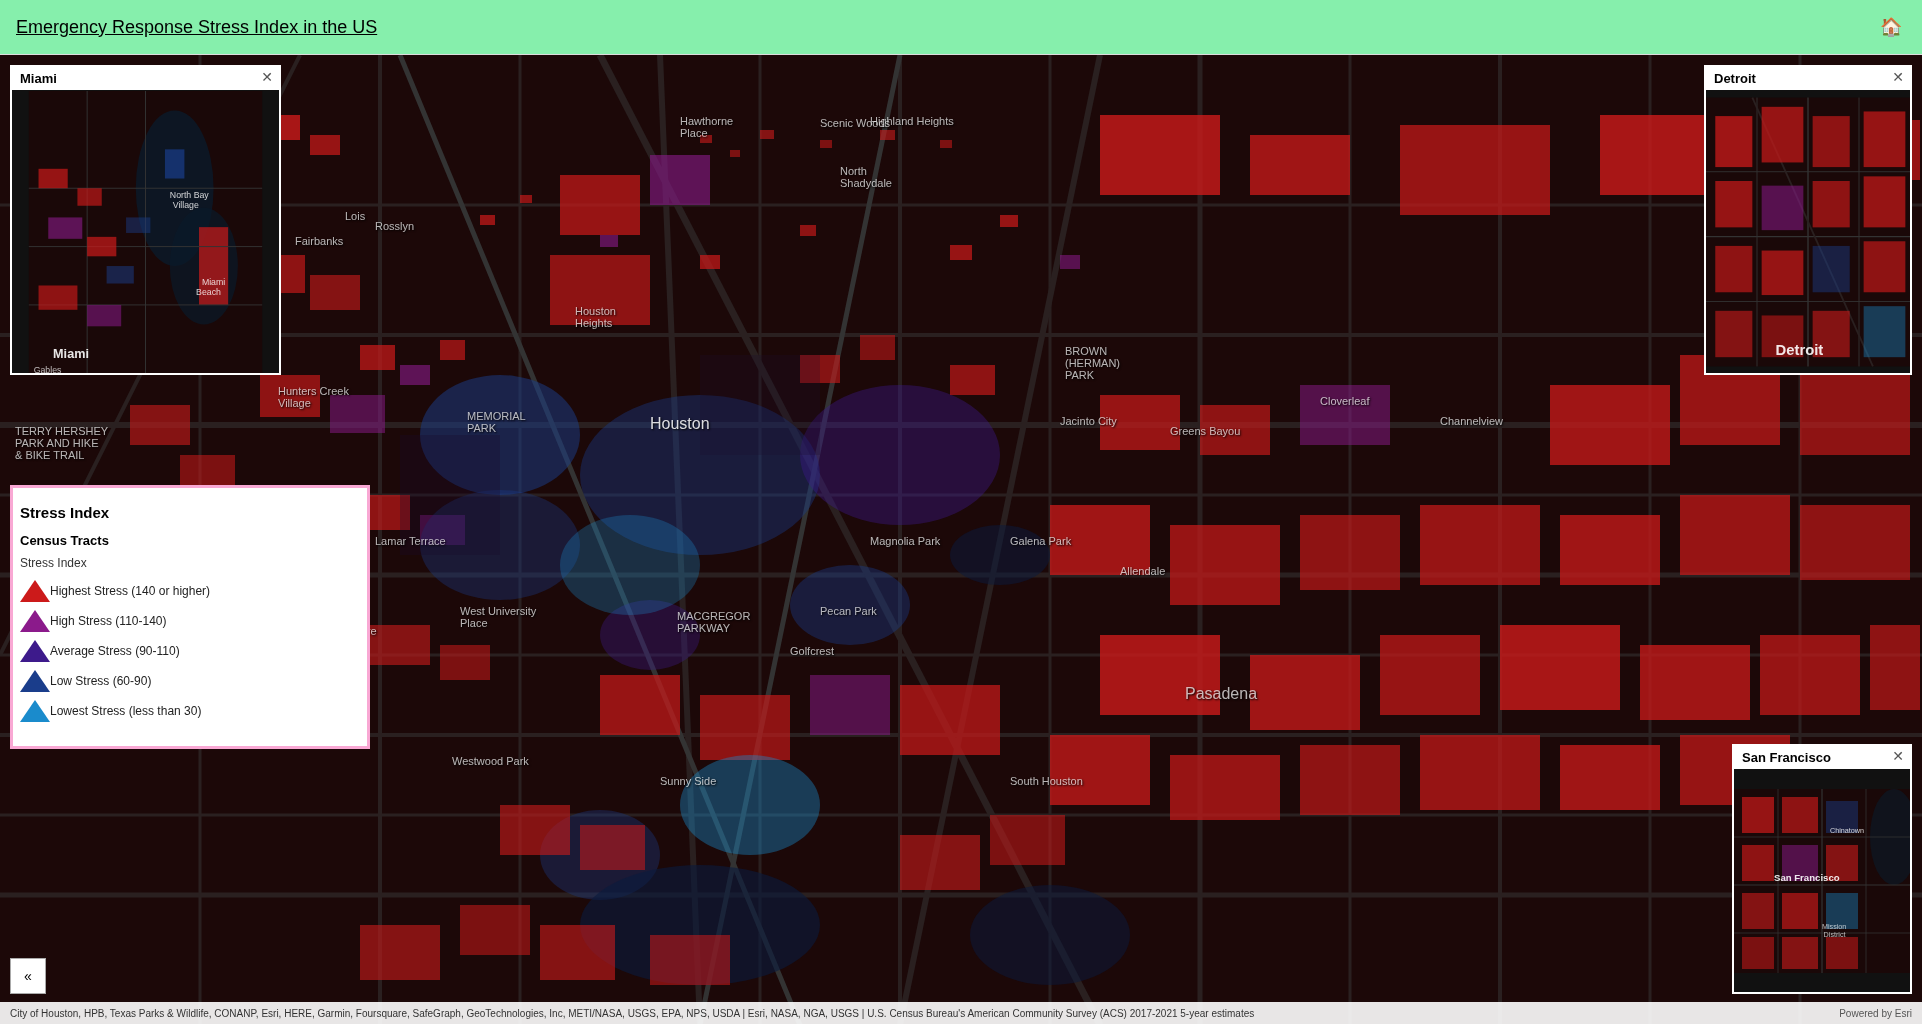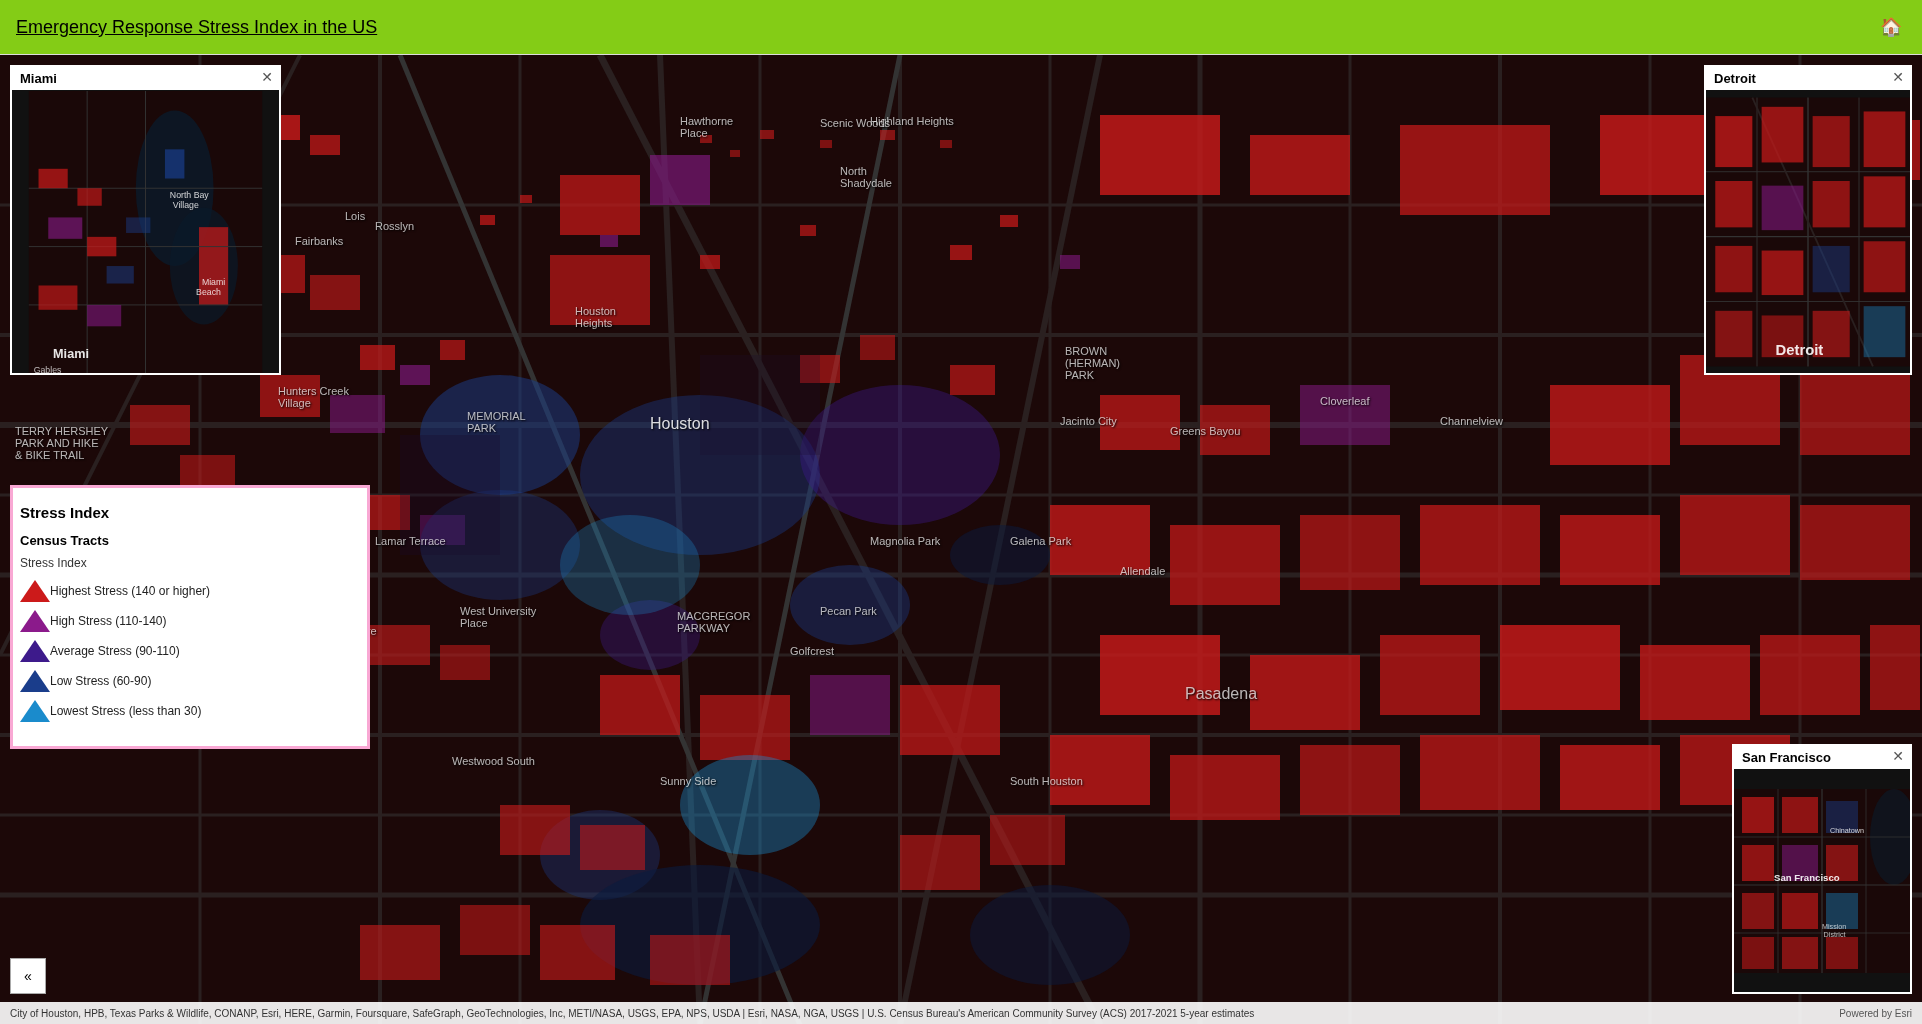--- a/index.html
+++ b/index.html
@@ -3,21 +3,21 @@
   <meta charset="utf-8">
   <style>
     * { margin: 0; padding: 0; box-sizing: border-box; }
     body { width: 1922px; height: 1024px; overflow: hidden; font-family: Arial, sans-serif; background: #1a0a0a; }
 
     
     #header {
       position: absolute;
       top: 0; left: 0; right: 0;
       height: 55px;
-      background: #84cc16;
+      background: #86efac;
       display: flex;
       align-items: center;
       padding: 0 16px;
       border-bottom: 1px solid #ddd;
       z-index: 100;
     }
     #header-title {
       font-size: 18px;
       font-weight: normal;
       text-decoration: underline;
@@ -376,21 +376,21 @@
   <div class="map-label" style="top:360px; left:1060px">Jacinto City</div>
   <div class="map-label" style="top:370px; left:1170px">Greens Bayou</div>
   <div class="map-label" style="top:340px; left:1320px">Cloverleaf</div>
   <div class="map-label" style="top:360px; left:1440px">Channelview</div>
   <div class="map-label" style="top:480px; left:870px">Magnolia Park</div>
   <div class="map-label" style="top:480px; left:1010px">Galena Park</div>
   <div class="map-label" style="top:510px; left:1120px">Allendale</div>
   <div class="map-label" style="top:550px; left:820px">Pecan Park</div>
   <div class="map-label map-label-medium" style="top:630px; left:1185px">Pasadena</div>
   <div class="map-label" style="top:590px; left:790px">Golfcrest</div>
-  <div class="map-label" style="top:700px; left:452px">Westwood South</div>
+  <div class="map-label" style="top:700px; left:452px">Westwood Park</div>
   <div class="map-label" style="top:720px; left:660px">Sunny Side</div>
   <div class="map-label" style="top:720px; left:1010px">South Houston</div>
 
   <div id="miami-inset" class="inset-map">
     <div class="inset-map-title">Miami</div>
     <span class="inset-map-close">✕</span>
     <div class="inset-map-body">
       <svg width="100%" height="100%" viewBox="0 0 240 290" xmlns="http://www.w3.org/2000/svg">
         <rect width="240" height="290" fill="#1a0808"></rect>
 

